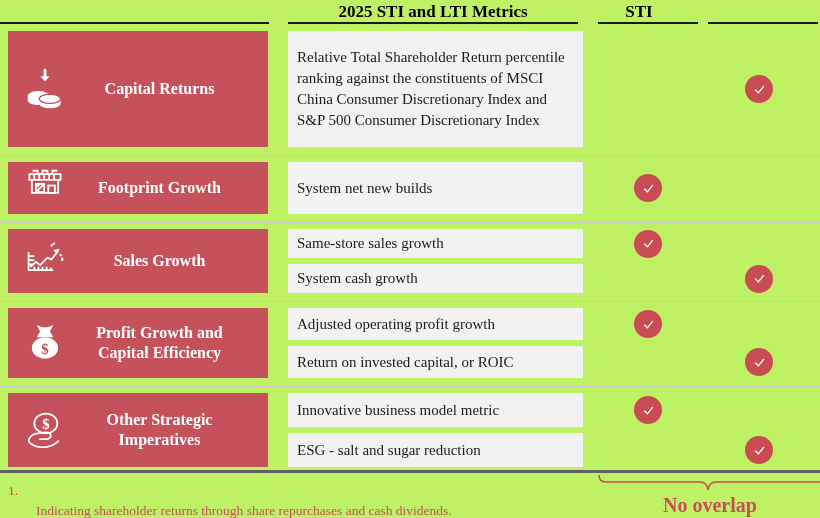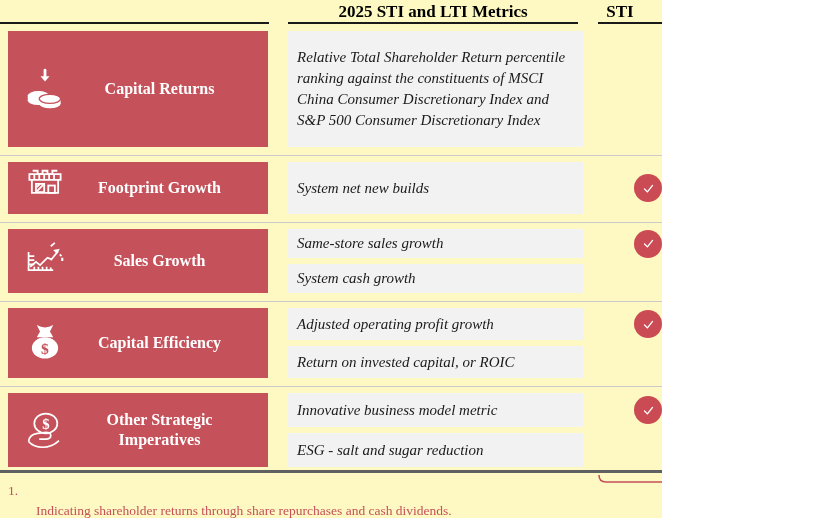--- a/index.html
+++ b/index.html
@@ -2,27 +2,27 @@
 <html style="--block-red: #C5525B; --check-red: #CA4B54; --accent-red: #C4505A; --cell-gray: #F2F2F2; --line-black: #1a1a1a; --divider-gray: #CBCBCB; --bottom-line-gray: #5F6062;"><head>
 <meta charset="utf-8">
 <style>
   :root{
     --block-red:#C5525B; --check-red:#CA4B54; --accent-red:#C4505A;
     --cell-gray:#F2F2F2; --line-black:#1a1a1a; --divider-gray:#CBCBCB;
     --bottom-line-gray:#5F6062;
   }
   html,body{margin:0;padding:0;background:#fff;}
   #canvas{
-    position:relative;width:662px;height:518px;background:#fef9c3;overflow:hidden;
+    position:relative;width:820px;height:518px;background:#bef264;overflow:hidden;
     font-family:"Liberation Serif","DejaVu Serif",serif;color:#111;
   }
   
   .hdr{position:absolute;top:2px;font-weight:bold;font-size:17px;text-align:center;color:#000;}
   .hdr-metrics{left:288px;width:290px;}
-  .hdr-sti{left:570px;width:100px;text-align:center;}
+  .hdr-sti{left:589px;width:100px;text-align:center;}
   .hdr-lti{left:708px;width:110px;}
   .hline{position:absolute;top:22px;height:2px;background:var(--line-black);}
   .hl-cat{left:0;width:269px;}
   .hl-met{left:288px;width:290px;}
   .hl-sti{left:598px;width:100px;}
   .hl-lti{left:708px;width:110px;}
   
   .row{position:absolute;left:0;width:820px;}
   .r1{top:31px;height:116px;}
   .r2{top:162px;height:52px;}
@@ -40,21 +40,21 @@
     line-height:1.25;padding-right:31px;
   }
   .cl{display:block;}
   .sup{font-size:10px;vertical-align:super;line-height:0;}
   .cells{
     position:absolute;left:288px;top:0;bottom:0;width:295px;
     display:flex;flex-direction:column;gap:6px;
   }
   .cell{
     flex:1;background:var(--cell-gray);display:flex;align-items:center;
-    padding:2px 8px 2px 9px;font-size:15px;line-height:21px;color:#1a1a1a;font-style:italic;
+    padding:2px 8px 2px 9px;font-size:15px;line-height:21px;color:#1a1a1a;
   }
   .checks{
     position:absolute;left:598px;top:0;bottom:0;width:222px;
     display:flex;flex-direction:column;gap:6px;
   }
   .checkrow{flex:1;display:flex;}
   .zone{display:flex;align-items:center;justify-content:center;}
   .zone.sti{width:100px;}
   .zone.lti{width:122px;}
   .badge{
@@ -222,20 +222,21 @@
     <div class="block">
       <span class="icon">
         <svg viewBox="0 0 56 56" aria-hidden="true">
           <path d="M18 6q10 6 20 0l-5 10H23z" fill="#fff"></path>
           <path d="M22 14h12l4 7H18z" fill="#fff"></path>
           <ellipse cx="28" cy="34" rx="16" ry="13" fill="#fff"></ellipse>
           <text x="28" y="41" text-anchor="middle" font-size="19" font-weight="bold" fill="var(--block-red)" font-family="Liberation Serif, serif">$</text>
         </svg>
       </span>
       <span class="cat-label">
+        <span class="cl">Profit Growth and</span>
         <span class="cl">Capital Efficiency</span>
       </span>
     </div>
     <div class="cells">
       <div class="cell">
           <span>Adjusted operating profit growth</span>
         </div>
       <div class="cell">
           <span>Return on invested capital, or ROIC</span>
         </div>

